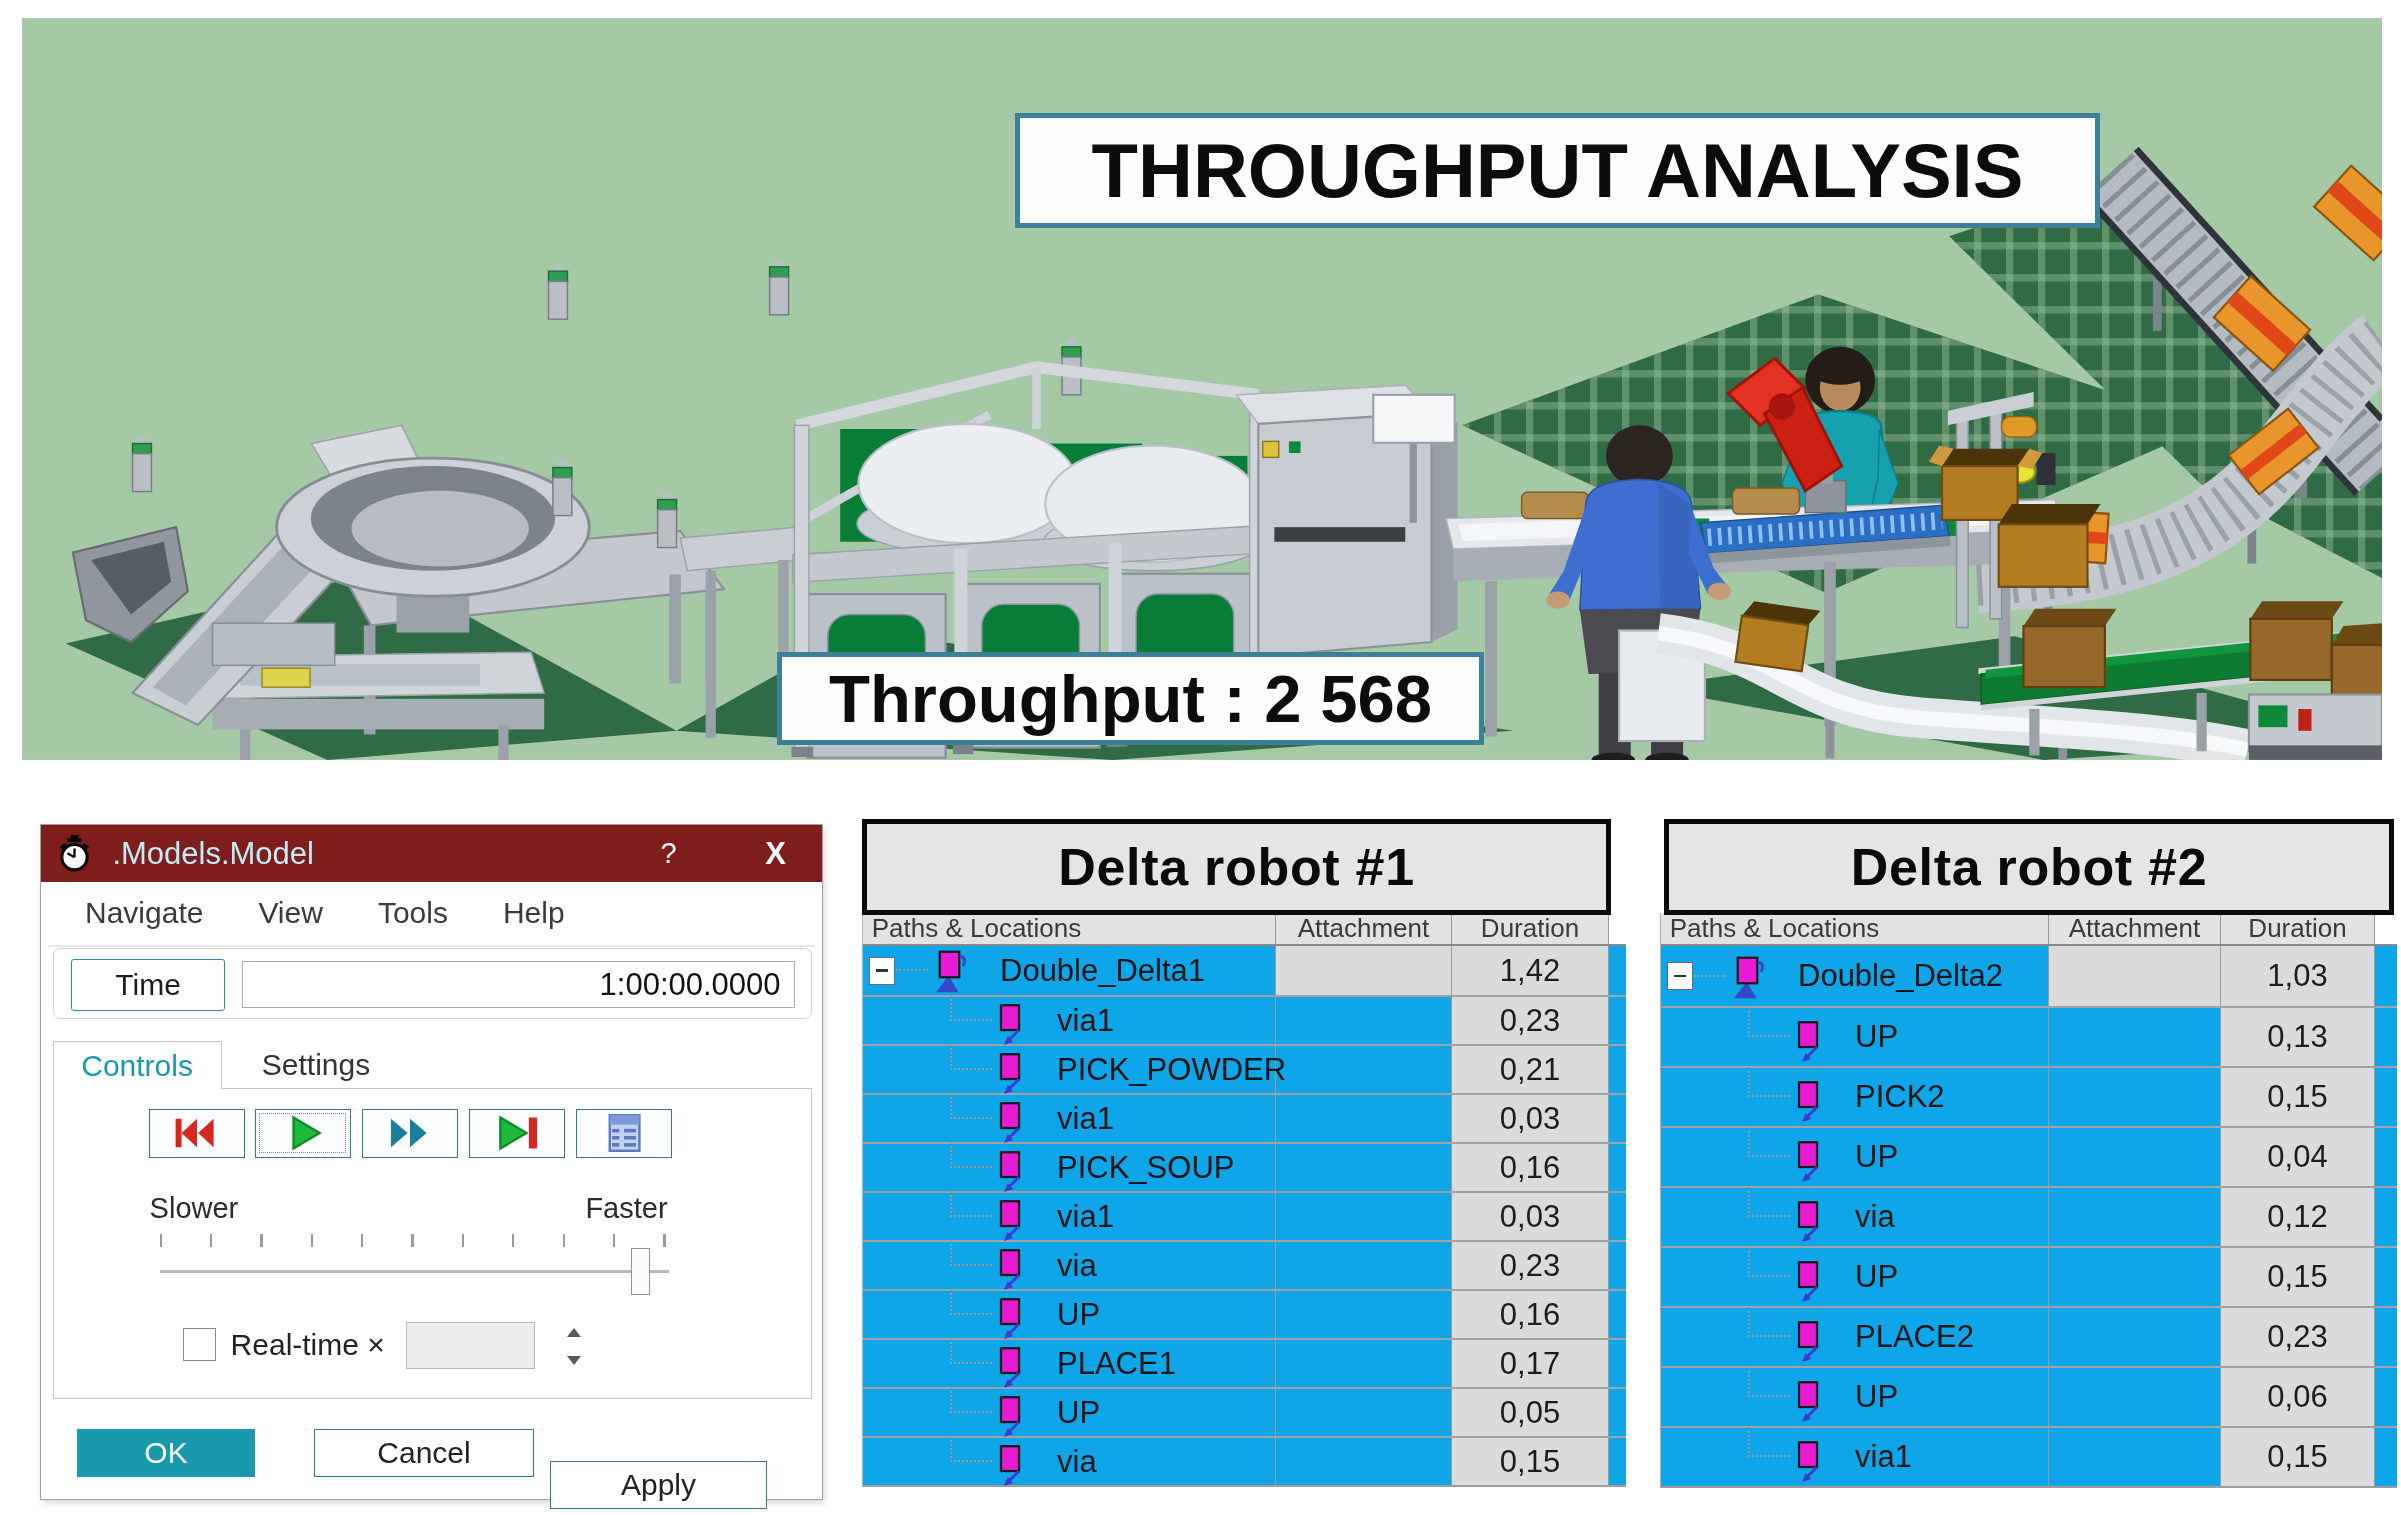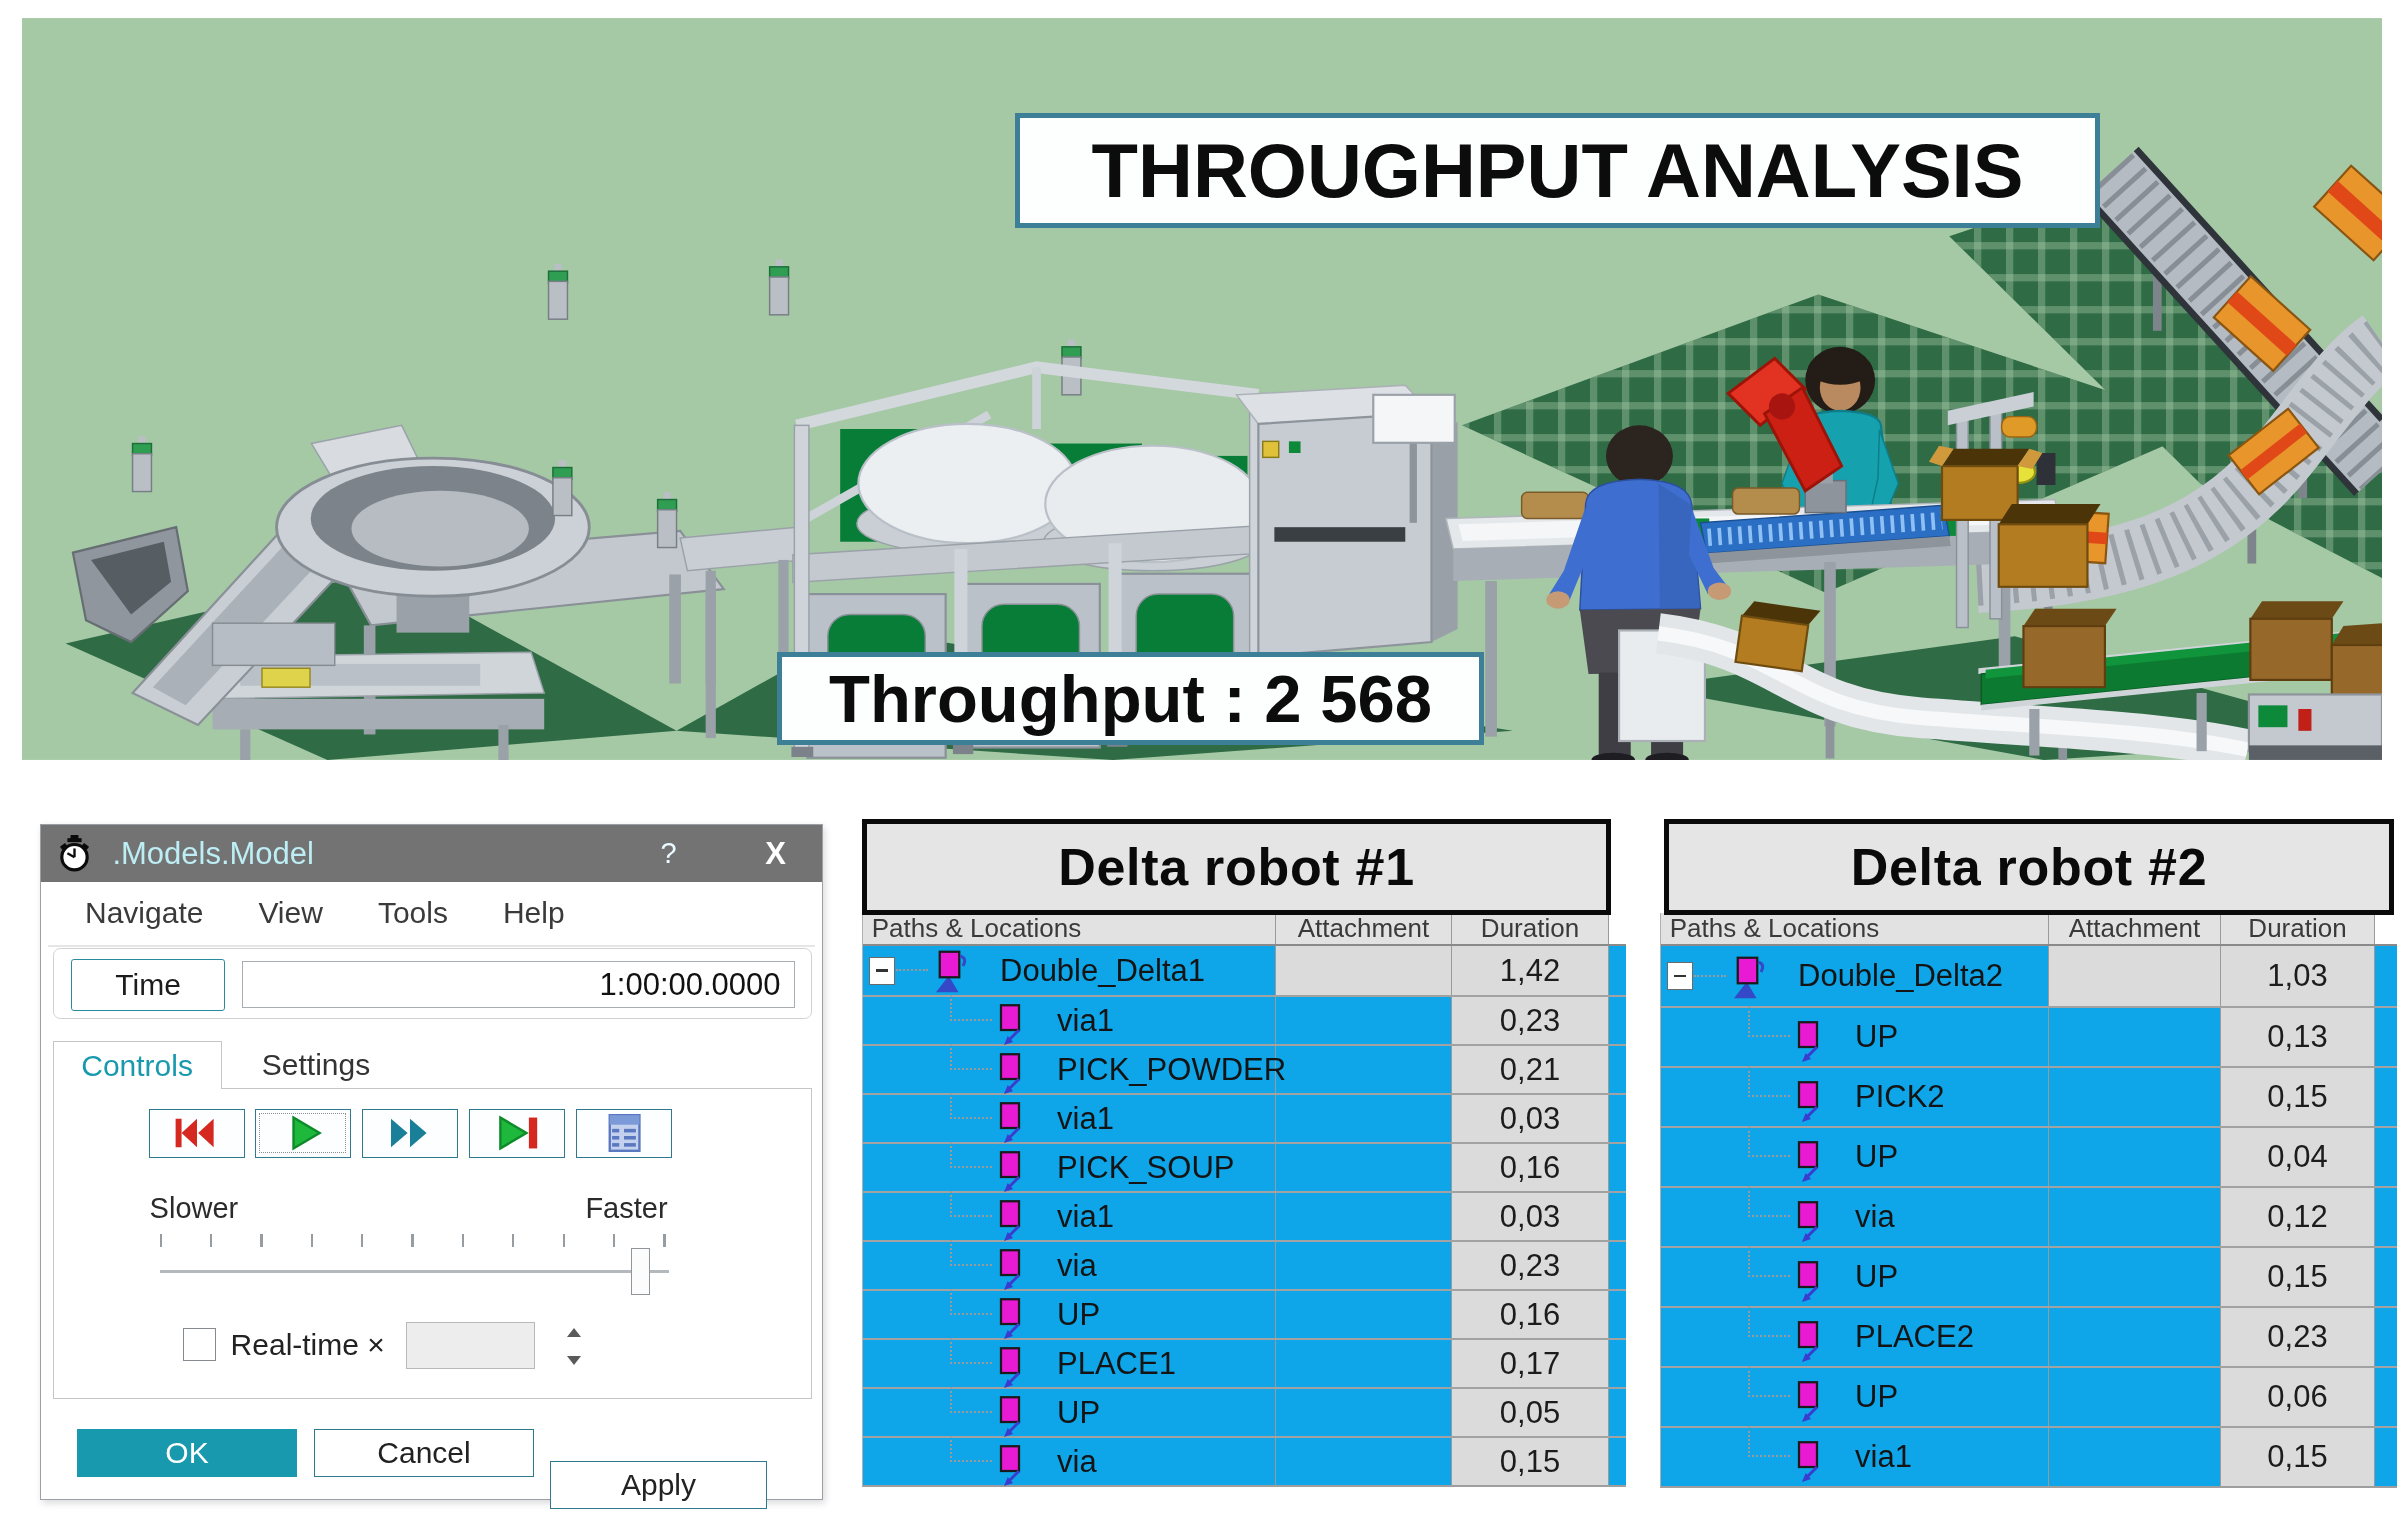--- a/index.html
+++ b/index.html
@@ -12,21 +12,21 @@
   .scene svg { position:absolute; left:0; top:0; }
   .scene-label { position:absolute; background:#fdfefe; border:5.1px solid #3d7f96;
                  display:flex; align-items:center; justify-content:center;
                  font-weight:bold; color:#0c0c0c; white-space:nowrap; }
   .lbl-analysis { left:993px; top:95px; width:1085px; height:115px; font-size:76px; }
   .lbl-tp       { left:755px; top:634px; width:707px;  height:93px; font-size:67px; }
 
   
   .dialog { position:absolute; left:40px; top:824px; width:783px; height:676px;
             background:#fff; border:0.7px solid #9aa0a6; box-shadow:2.2px 2.9px 7.3px rgba(0,0,0,.15); }
-  .titlebar { position:absolute; left:0; top:0; width:100%; height:57px; background:#737373;
+  .titlebar { position:absolute; left:0; top:0; width:100%; height:57px; background:#7f1d1d;
               display:flex; align-items:center; }
   .win-icon { margin-left:16px; width:35px; height:38px; flex:0 0 auto; }
   .win-title { margin-left:20.4px; color:#bdeef5; font-size:31px; }
   .win-help { position:absolute; left:602px; top:0; width:51px; height:57px; color:#eafcff;
               font-size:29px; display:flex; align-items:center; justify-content:center; }
   .win-close { position:absolute; left:703px; top:0; width:63px; height:57px; color:#ffffff;
                font-size:31px; font-weight:bold; display:flex; align-items:center; justify-content:center; }
   .menubar { position:absolute; left:0; top:57px; width:100%; height:61px; display:flex;
              align-items:center; padding-left:44px; gap:55px; font-size:30px; color:#3a3a3a; }
   .menu-sep { position:absolute; left:7.3px; top:120px; width:767px; height:1.5px; background:#e6e6e6; }
@@ -71,21 +71,21 @@
               border:1.5px solid #b9b9b9; }
   .rt-spin { position:absolute; left:509px; top:235px; width:22px; height:45px; display:flex;
              flex-direction:column; align-items:center; justify-content:space-between; padding:4.4px 0; }
   .arr-up { width:0; height:0; border-left:7.3px solid transparent; border-right:7.3px solid transparent;
             border-bottom:9.5px solid #5a5a5a; }
   .arr-dn { width:0; height:0; border-left:7.3px solid transparent; border-right:7.3px solid transparent;
             border-top:9.5px solid #5a5a5a; }
 
   .dlg-btn { position:absolute; top:604px; height:48px; font-size:30px; display:flex;
              align-items:center; justify-content:center; }
-  .btn-ok { left:36px; width:220px; background:#1899ad; color:#fff; }
+  .btn-ok { left:36px; width:178px; background:#1899ad; color:#fff; }
   .btn-cancel { left:273px; width:220px; background:#fff; color:#222; border:1.5px solid #2e7a8c; }
   .btn-apply { left:509px; width:217px; background:#fff; color:#222; border:1.5px solid #2e7a8c;margin-top:32px; }
 
   
   .panel-title { position:absolute; height:96px; background:#e5e5e5; border:5.8px solid #0a0a0a;
                  display:flex; align-items:center; justify-content:center; font-size:52px;
                  font-weight:bold; color:#0a0a0a; z-index:3; letter-spacing:0.7px; }
   .pt-1 { left:862px; top:819px; width:749px; }
   .pt-2 { left:1664px; top:819px; width:730px; }
 

